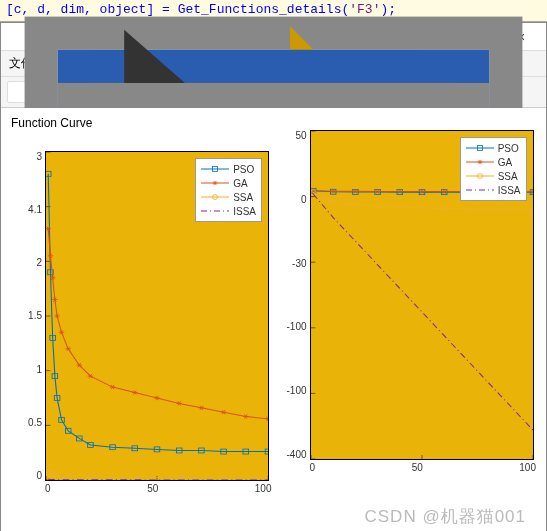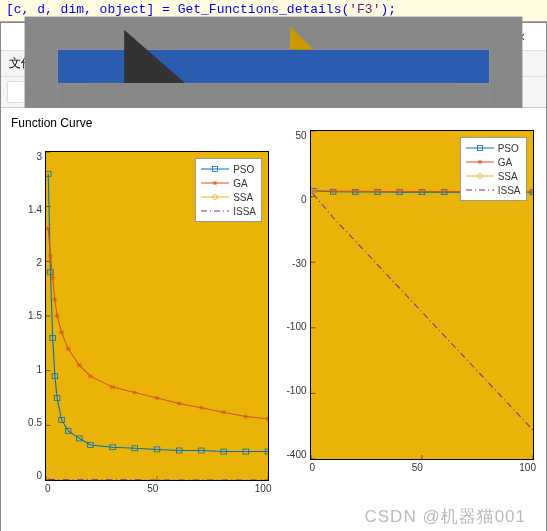--- a/index.html
+++ b/index.html
@@ -126,21 +126,21 @@
         </svg>
       </span>
   </div>
 
   <div class="plot-area">
     <div class="chart-container">
       <div class="chart-title">Function Curve</div>
       <div class="chart-body">
         <div class="yaxis" id="yaxis0">
             <div>3</div>
-            <div>1.4</div>
+            <div>4.1</div>
             <div>2</div>
             <div>1.5</div>
             <div>1</div>
             <div>0.5</div>
             <div>0</div>
           </div>
         <div class="plot-box">
           <svg id="svg0" viewBox="0 0 200 330" preserveAspectRatio="none">
               <line x1="0" y1="330" x2="0" y2="326" stroke="#000" stroke-width="0.5"></line>
               <line x1="100" y1="330" x2="100" y2="326" stroke="#000" stroke-width="0.5"></line>

